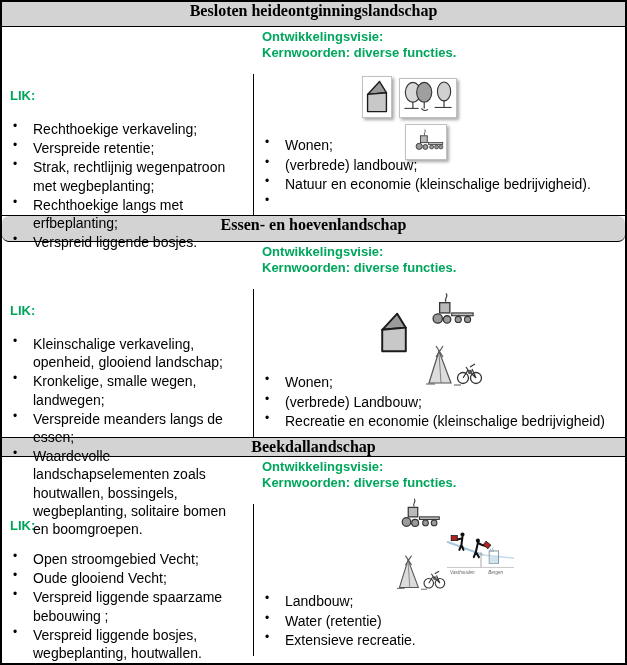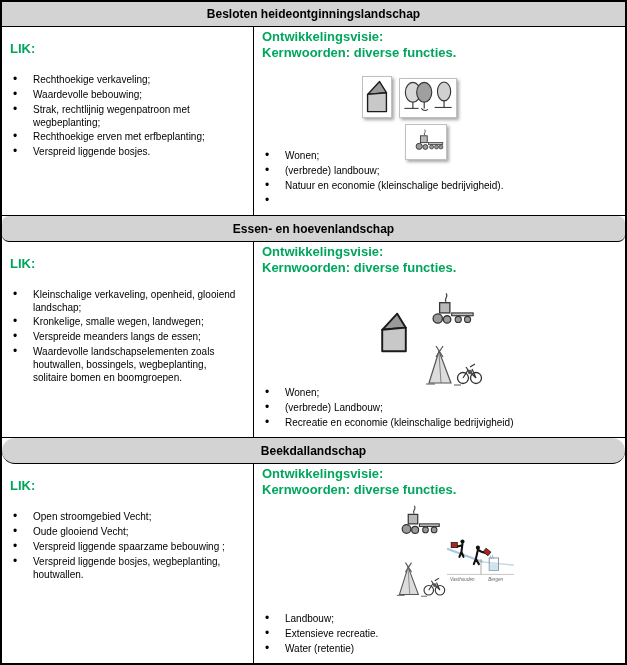--- a/index.html
+++ b/index.html
@@ -7,51 +7,52 @@
   body { font-family: "Liberation Sans", sans-serif; color: #000; }
   .page {
     width: 627px; height: 665px;
     border: 2px solid #000;
     background: #fff;
     overflow: hidden;
   }
   .section-header {
     background: #d3d3d3;
     border-bottom: 1px solid #000;
-    display: flex; align-items: center; justify-content: center;
-    font-size: 12px; font-weight: bold;
+    display: flex; align-items: flex-start; justify-content: center;
+    font-size: 16px; font-weight: bold; font-family: Liberation Serif, serif;
   }
   .hdr-1 { height: 25px; }
   .hdr-2 { height: 26px; border-radius: 7px; }
-  .hdr-3 { height: 26px; border-radius: 13px; }
+  .hdr-3 { height: 19px; }
   .section-body { display: flex; }
   .body-1 { height: 189px; border-bottom: 1px solid #000; }
   .body-2 { height: 196px; border-bottom: 1px solid #000; }
   .body-3 { height: 199px; }
   .col-left {
     width: 252px;
     border-right: 1px solid #000;
     padding: 14px 10px 6px 8px;
     flex-shrink: 0;
+    margin-top: 47px;
   }
   .col-right {
     flex: 1;
     padding: 2px 4px 4px 8px;
     display: flex; flex-direction: column;
     overflow: hidden;
   }
   .lik-heading {
     color: #00a65c; font-weight: bold; font-size: 13px;
     margin-bottom: 17px;
   }
   .visie-heading {
     color: #00a65c; font-weight: bold; font-size: 13px;
     line-height: 1.2; margin-bottom: 2px;
   }
-  ul.bullets { list-style: none; font-size: 10px; line-height: 1.3; }
+  ul.bullets { list-style: none; font-size: 14px; line-height: 1.3; }
   ul.bullets li { position: relative; padding-left: 23px; margin-bottom: 1px; min-height: 14px; }
   ul.bullets li::before { content: "\2022"; position: absolute; left: 3px; top: -1px; font-size: 12px; }
   .icon-area { position: relative; flex: 1; }
   .icon-box { position: absolute; }
   .card {
     background: #fff;
     border: 1px solid #c0c0c0;
     box-shadow: 2px 2px 3px rgba(0,0,0,0.35);
     padding: 2px;
     display: flex; align-items: center; justify-content: center;
@@ -66,23 +67,23 @@
 
   <div>
     <div class="section-header hdr-1">
       <span>Besloten heideontginningslandschap</span>
     </div>
     <div class="section-body body-1">
       <div class="col-left">
         <div class="lik-heading">LIK:</div>
         <ul class="bullets">
           <li>Rechthoekige verkaveling;</li>
-          <li>Waardevolle bebouwing;</li>
+          <li>Verspreide retentie;</li>
           <li>Strak, rechtlijnig wegenpatroon met wegbeplanting;</li>
-          <li>Rechthoekige erven met erfbeplanting;</li>
+          <li>Rechthoekige langs met erfbeplanting;</li>
           <li>Verspreid liggende bosjes.</li>
         </ul>
       </div>
       <div class="col-right">
         <div class="visie-heading">
           <div>Ontwikkelingsvisie:</div>
           <div>Kernwoorden: diverse functies.</div>
         </div>
         <div class="icon-area">
           <div class="icon-box card" style="left:100px; top:14px; width:30px; height:42px;">
@@ -244,20 +245,20 @@
               <rect x="42.5" y="28" width="8" height="5.5" fill="#cfe3ee"></rect>
               <line x1="34" y1="23" x2="34" y2="38" stroke="#999" stroke-width="0.8"></line>
               <line x1="1" y1="38" x2="66" y2="38" stroke="#bbb" stroke-width="0.8"></line>
               <text x="4" y="44" font-size="4.5" fill="#666" font-style="italic">Vasthouden</text>
               <text x="41" y="44" font-size="4.5" fill="#666" font-style="italic">Bergen</text>
             </svg>
           </div>
         </div>
         <ul class="bullets visie-bullets">
           <li>Landbouw;</li>
+          <li>Water (retentie)</li>
           <li>Extensieve recreatie.</li>
-          <li>Water (retentie)</li>
         </ul>
       </div>
     </div>
   </div>
 
 </div>
 
 </body></html>

